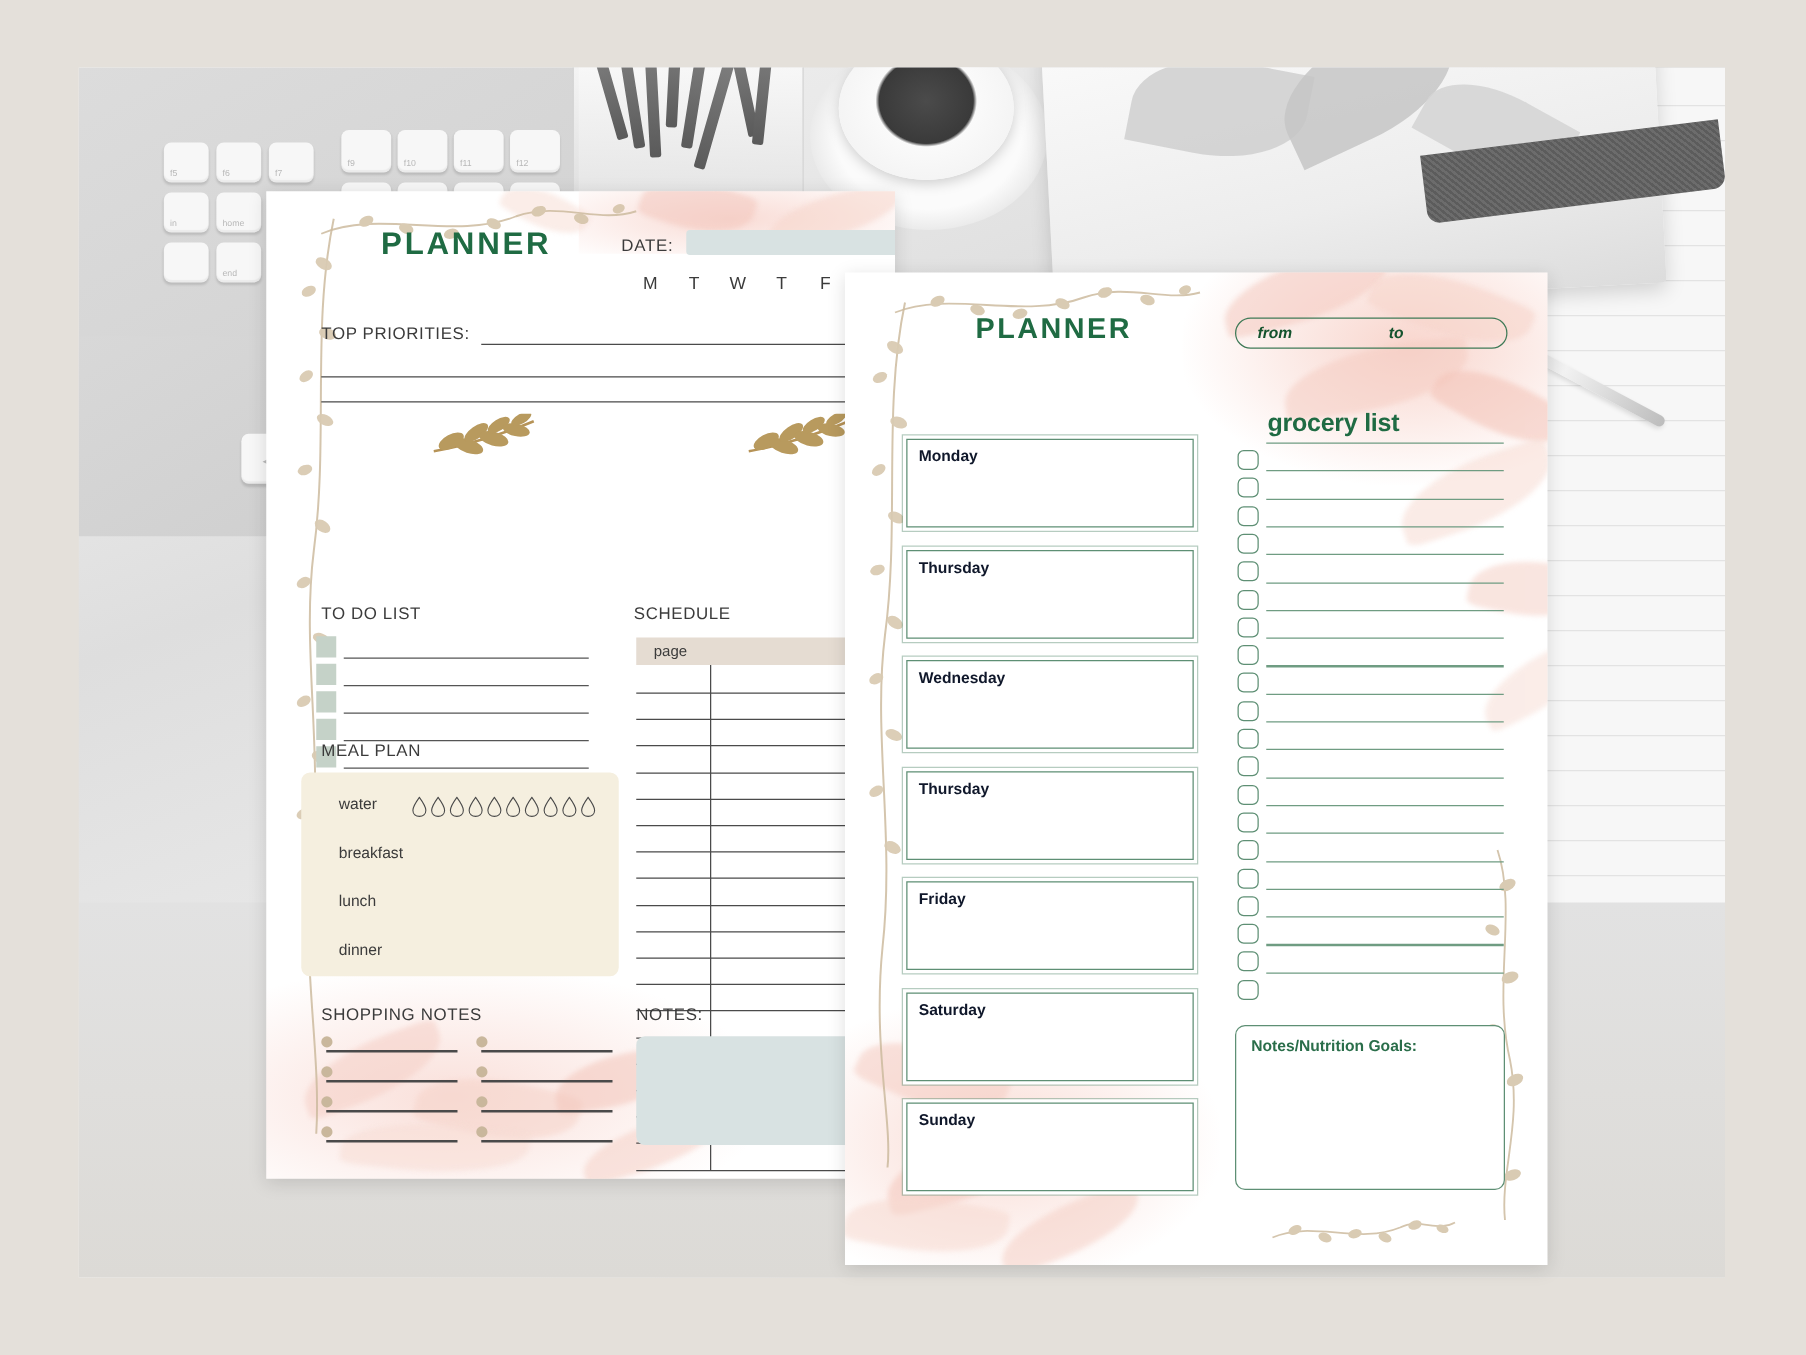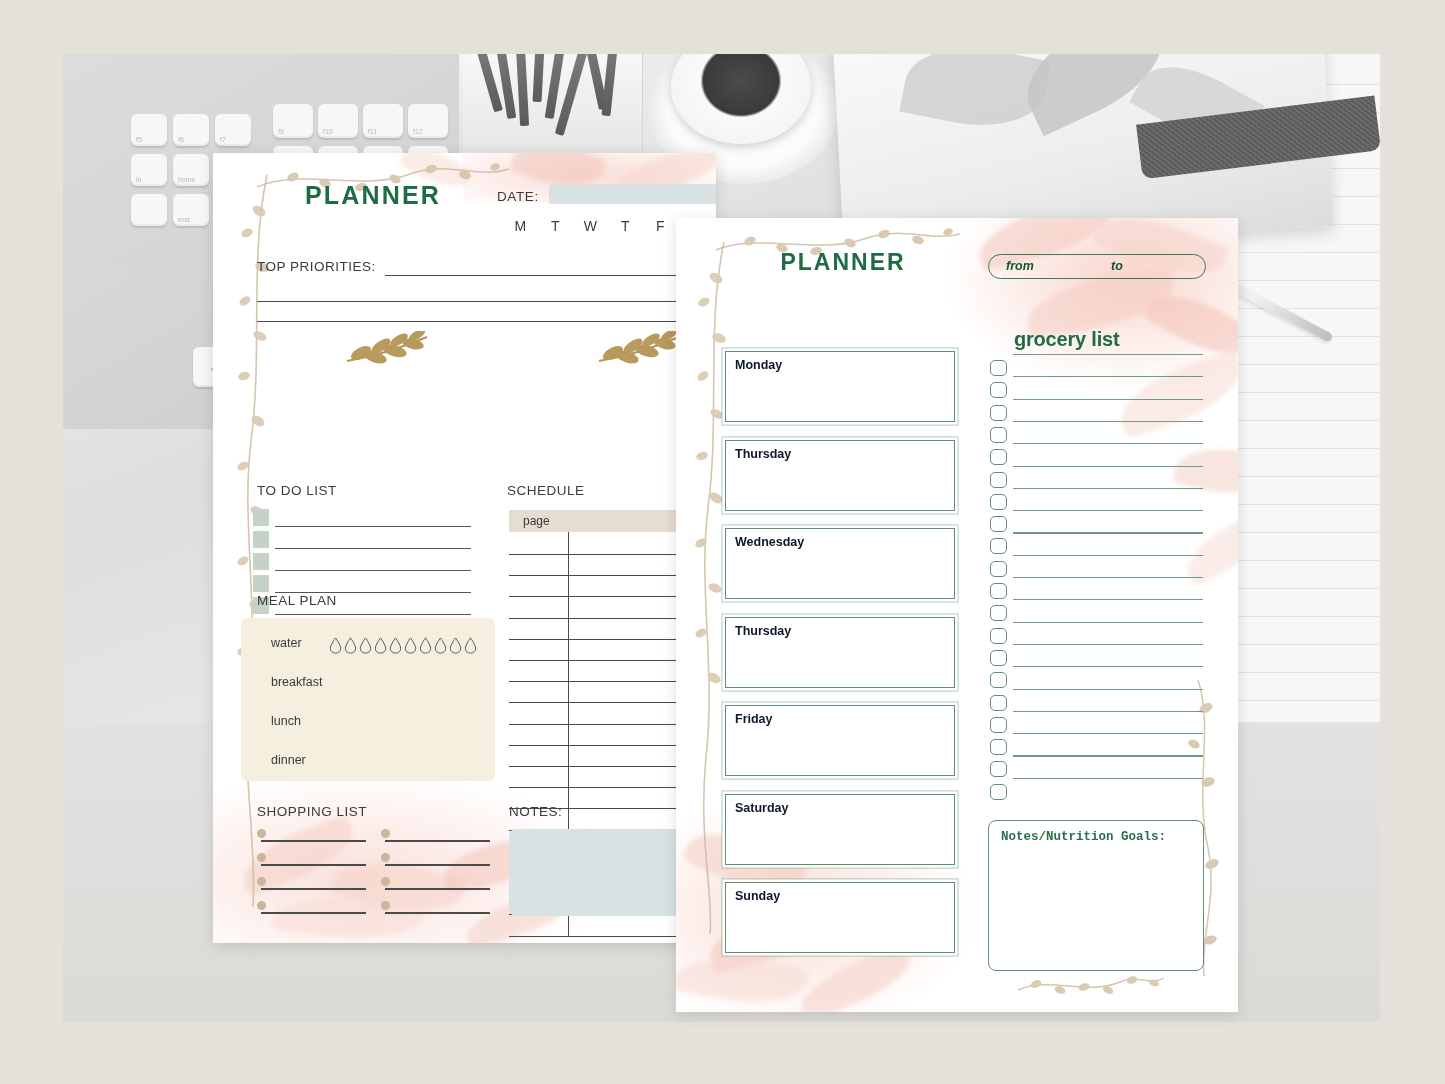--- a/index.html
+++ b/index.html
@@ -550,21 +550,21 @@
         <path d="M7 1 C7 1 1.2 9 1.2 12.6 C1.2 16 3.8 18 7 18 C10.2 18 12.8 16 12.8 12.6 C12.8 9 7 1 7 1 Z" fill="none" stroke="#4a4a4a" stroke-width="1"></path>
       </svg>
       <svg viewBox="0 0 14 19" class="drop">
         <path d="M7 1 C7 1 1.2 9 1.2 12.6 C1.2 16 3.8 18 7 18 C10.2 18 12.8 16 12.8 12.6 C12.8 9 7 1 7 1 Z" fill="none" stroke="#4a4a4a" stroke-width="1"></path>
       </svg>
       <svg viewBox="0 0 14 19" class="drop">
         <path d="M7 1 C7 1 1.2 9 1.2 12.6 C1.2 16 3.8 18 7 18 C10.2 18 12.8 16 12.8 12.6 C12.8 9 7 1 7 1 Z" fill="none" stroke="#4a4a4a" stroke-width="1"></path>
       </svg>
     </div>
 
-  <div class="sec-head" style="left:44px;top:651px;">SHOPPING LIST</div>
+  <div class="sec-head" style="left:44px;top:651px;">SHOPPING NOTES</div>
   <div id="dp-shopping">
       <div class="sl-dot" style="left: 44px; top: 676px;"></div>
       <div class="sl-line" style="left: 48px; top: 687px; width: 105px;"></div>
       <div class="sl-dot" style="left: 44px; top: 700px;"></div>
       <div class="sl-line" style="left: 48px; top: 711px; width: 105px;"></div>
       <div class="sl-dot" style="left: 44px; top: 724px;"></div>
       <div class="sl-line" style="left: 48px; top: 735px; width: 105px;"></div>
       <div class="sl-dot" style="left: 44px; top: 748px;"></div>
       <div class="sl-line" style="left: 48px; top: 759px; width: 105px;"></div>
       <div class="sl-dot" style="left: 168px; top: 676px;"></div>
@@ -725,16 +725,16 @@
       <div class="gl-check" style="left: 314px; top: 498.8px;"></div>
       <div class="gl-line" style="left: 337px; top: 492.8px; width: 190px;"></div>
       <div class="gl-check" style="left: 314px; top: 521.1px;"></div>
       <div class="gl-line" style="left: 337px; top: 515.1px; width: 190px;"></div>
       <div class="gl-check" style="left: 314px; top: 543.4px;"></div>
       <div class="gl-line" style="left: 337px; top: 537.4px; width: 190px;"></div>
       <div class="gl-check" style="left: 314px; top: 565.7px;"></div>
       <div class="gl-line" style="left: 337px; top: 559.7px; width: 190px;"></div>
     </div>
 
-  <div class="nutrition-box" style="top:602px;height:151px;font-family:Liberation Mono, monospace;">
+  <div class="nutrition-box" style="top:602px;height:132px;">
     <div class="nutrition-label">Notes/Nutrition Goals:</div>
   </div>
 </div>
 
 </body></html>

